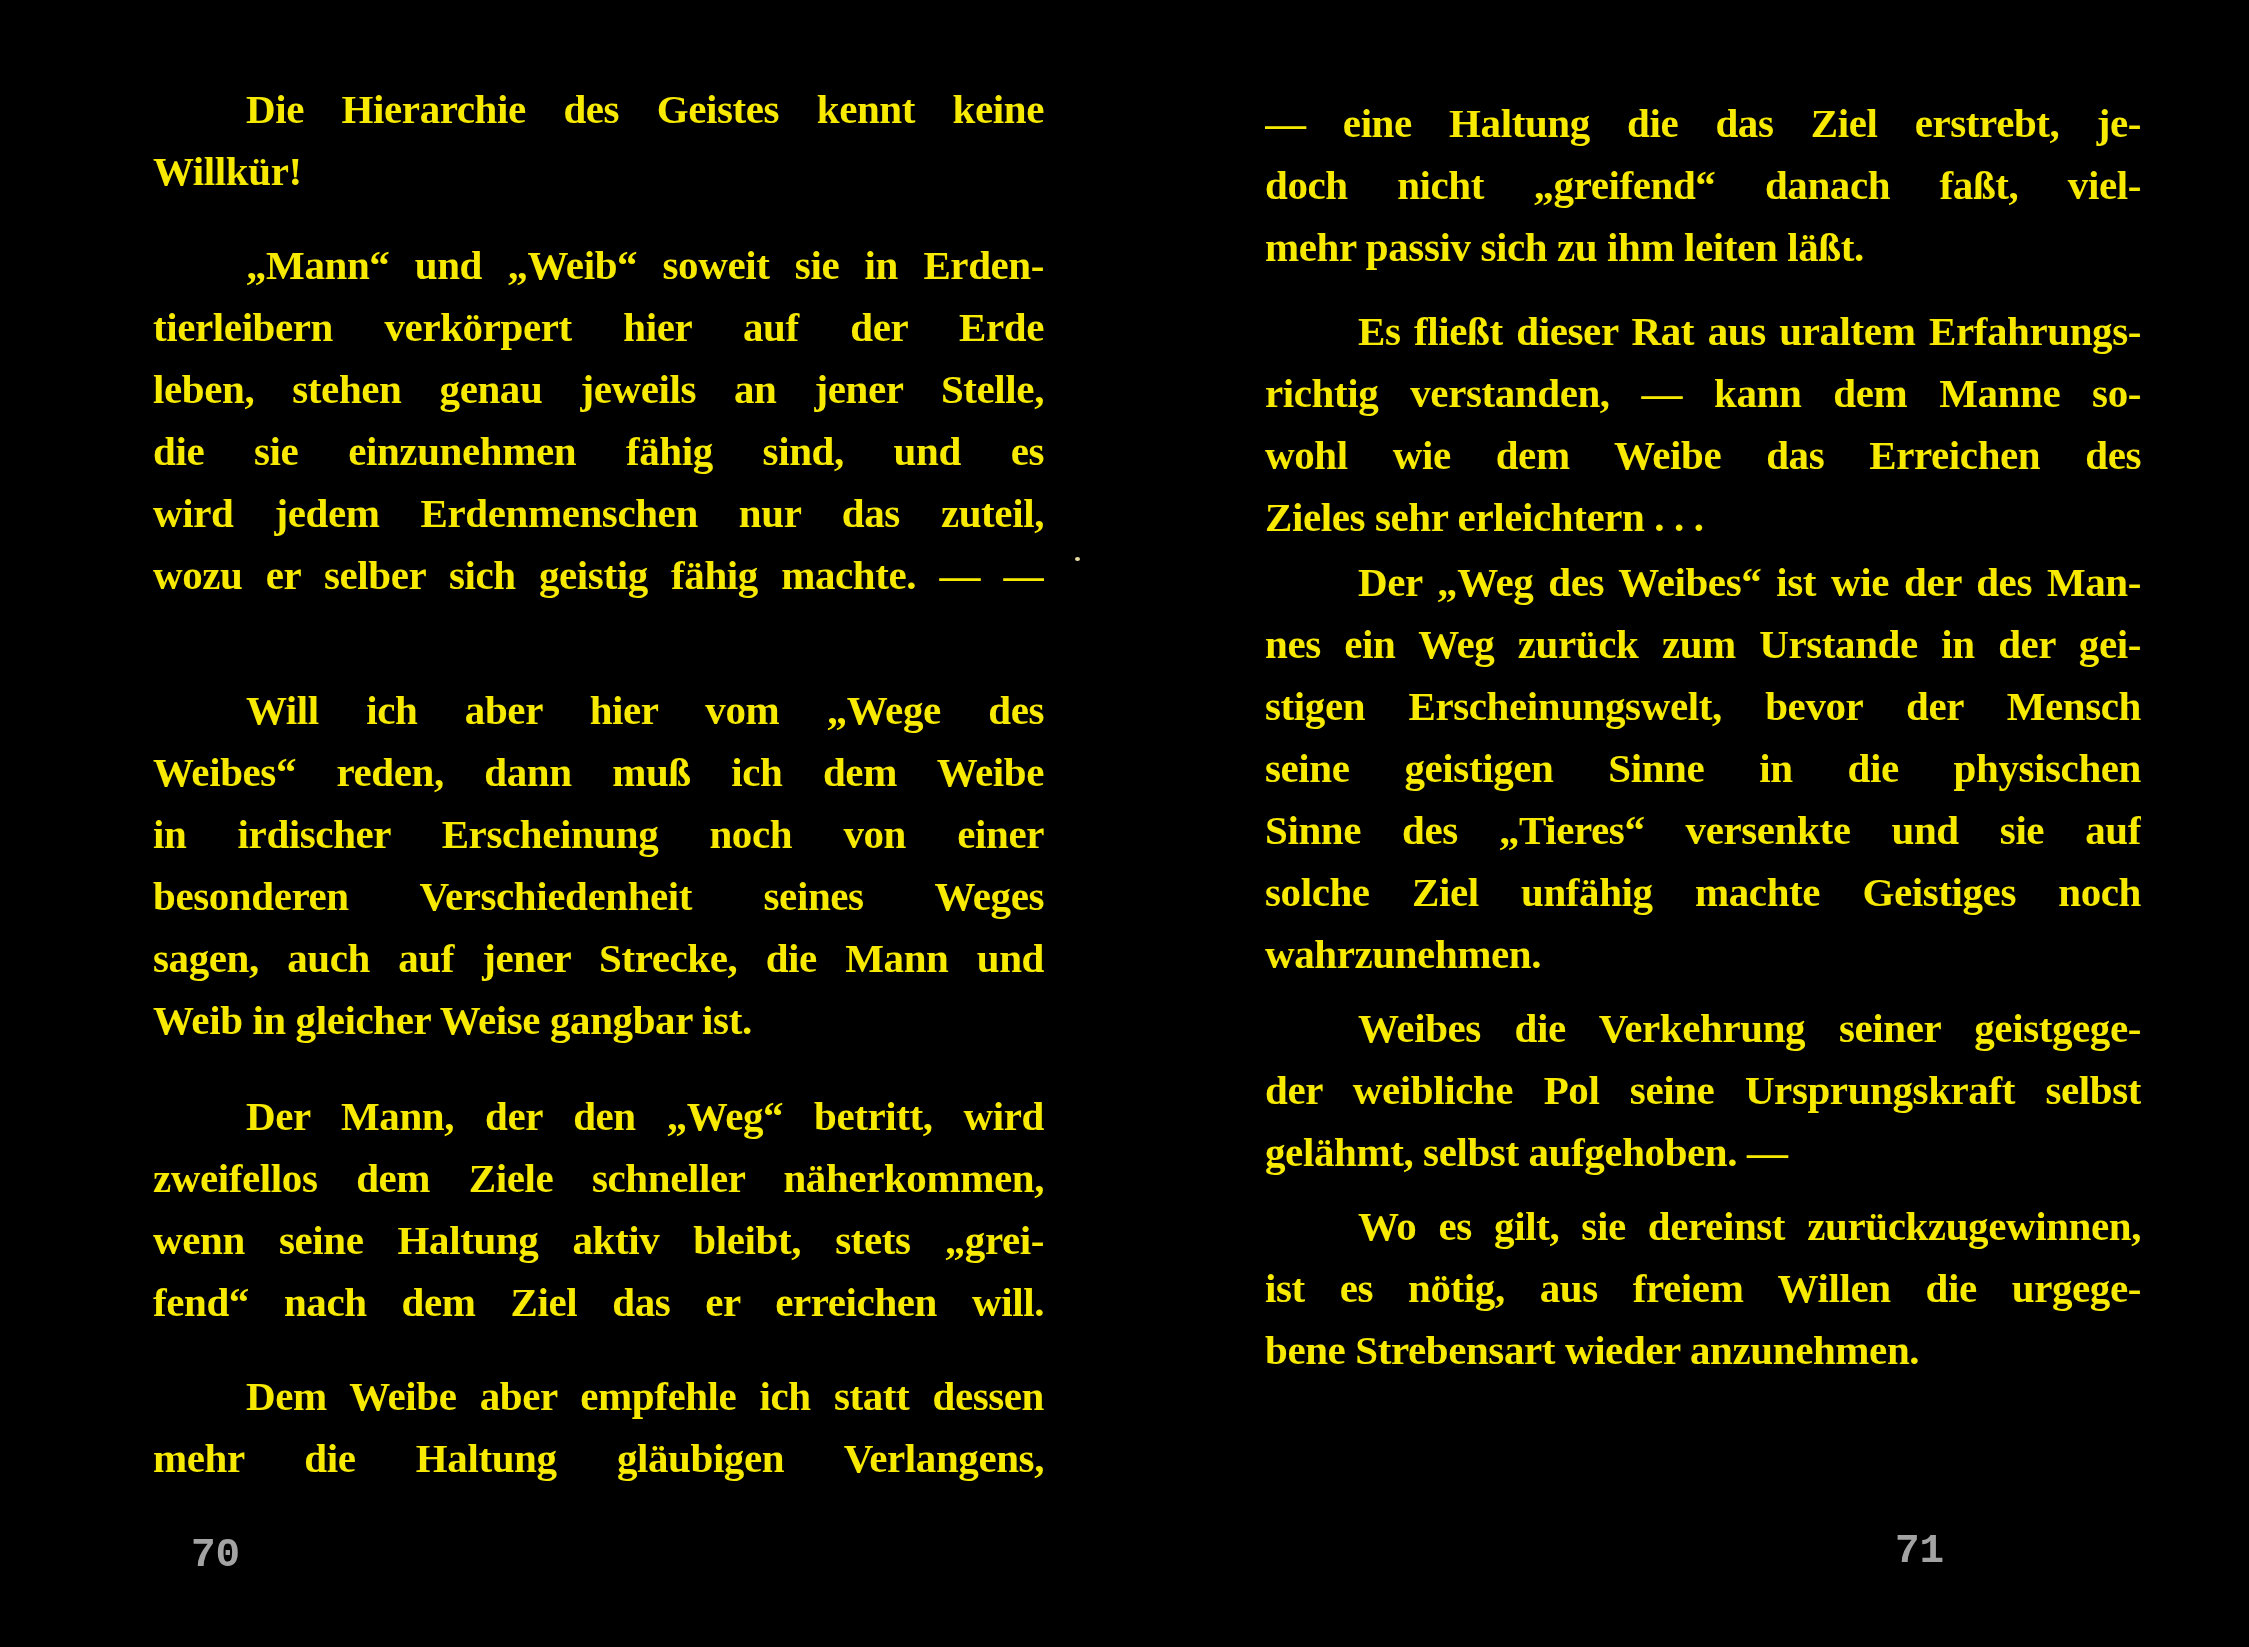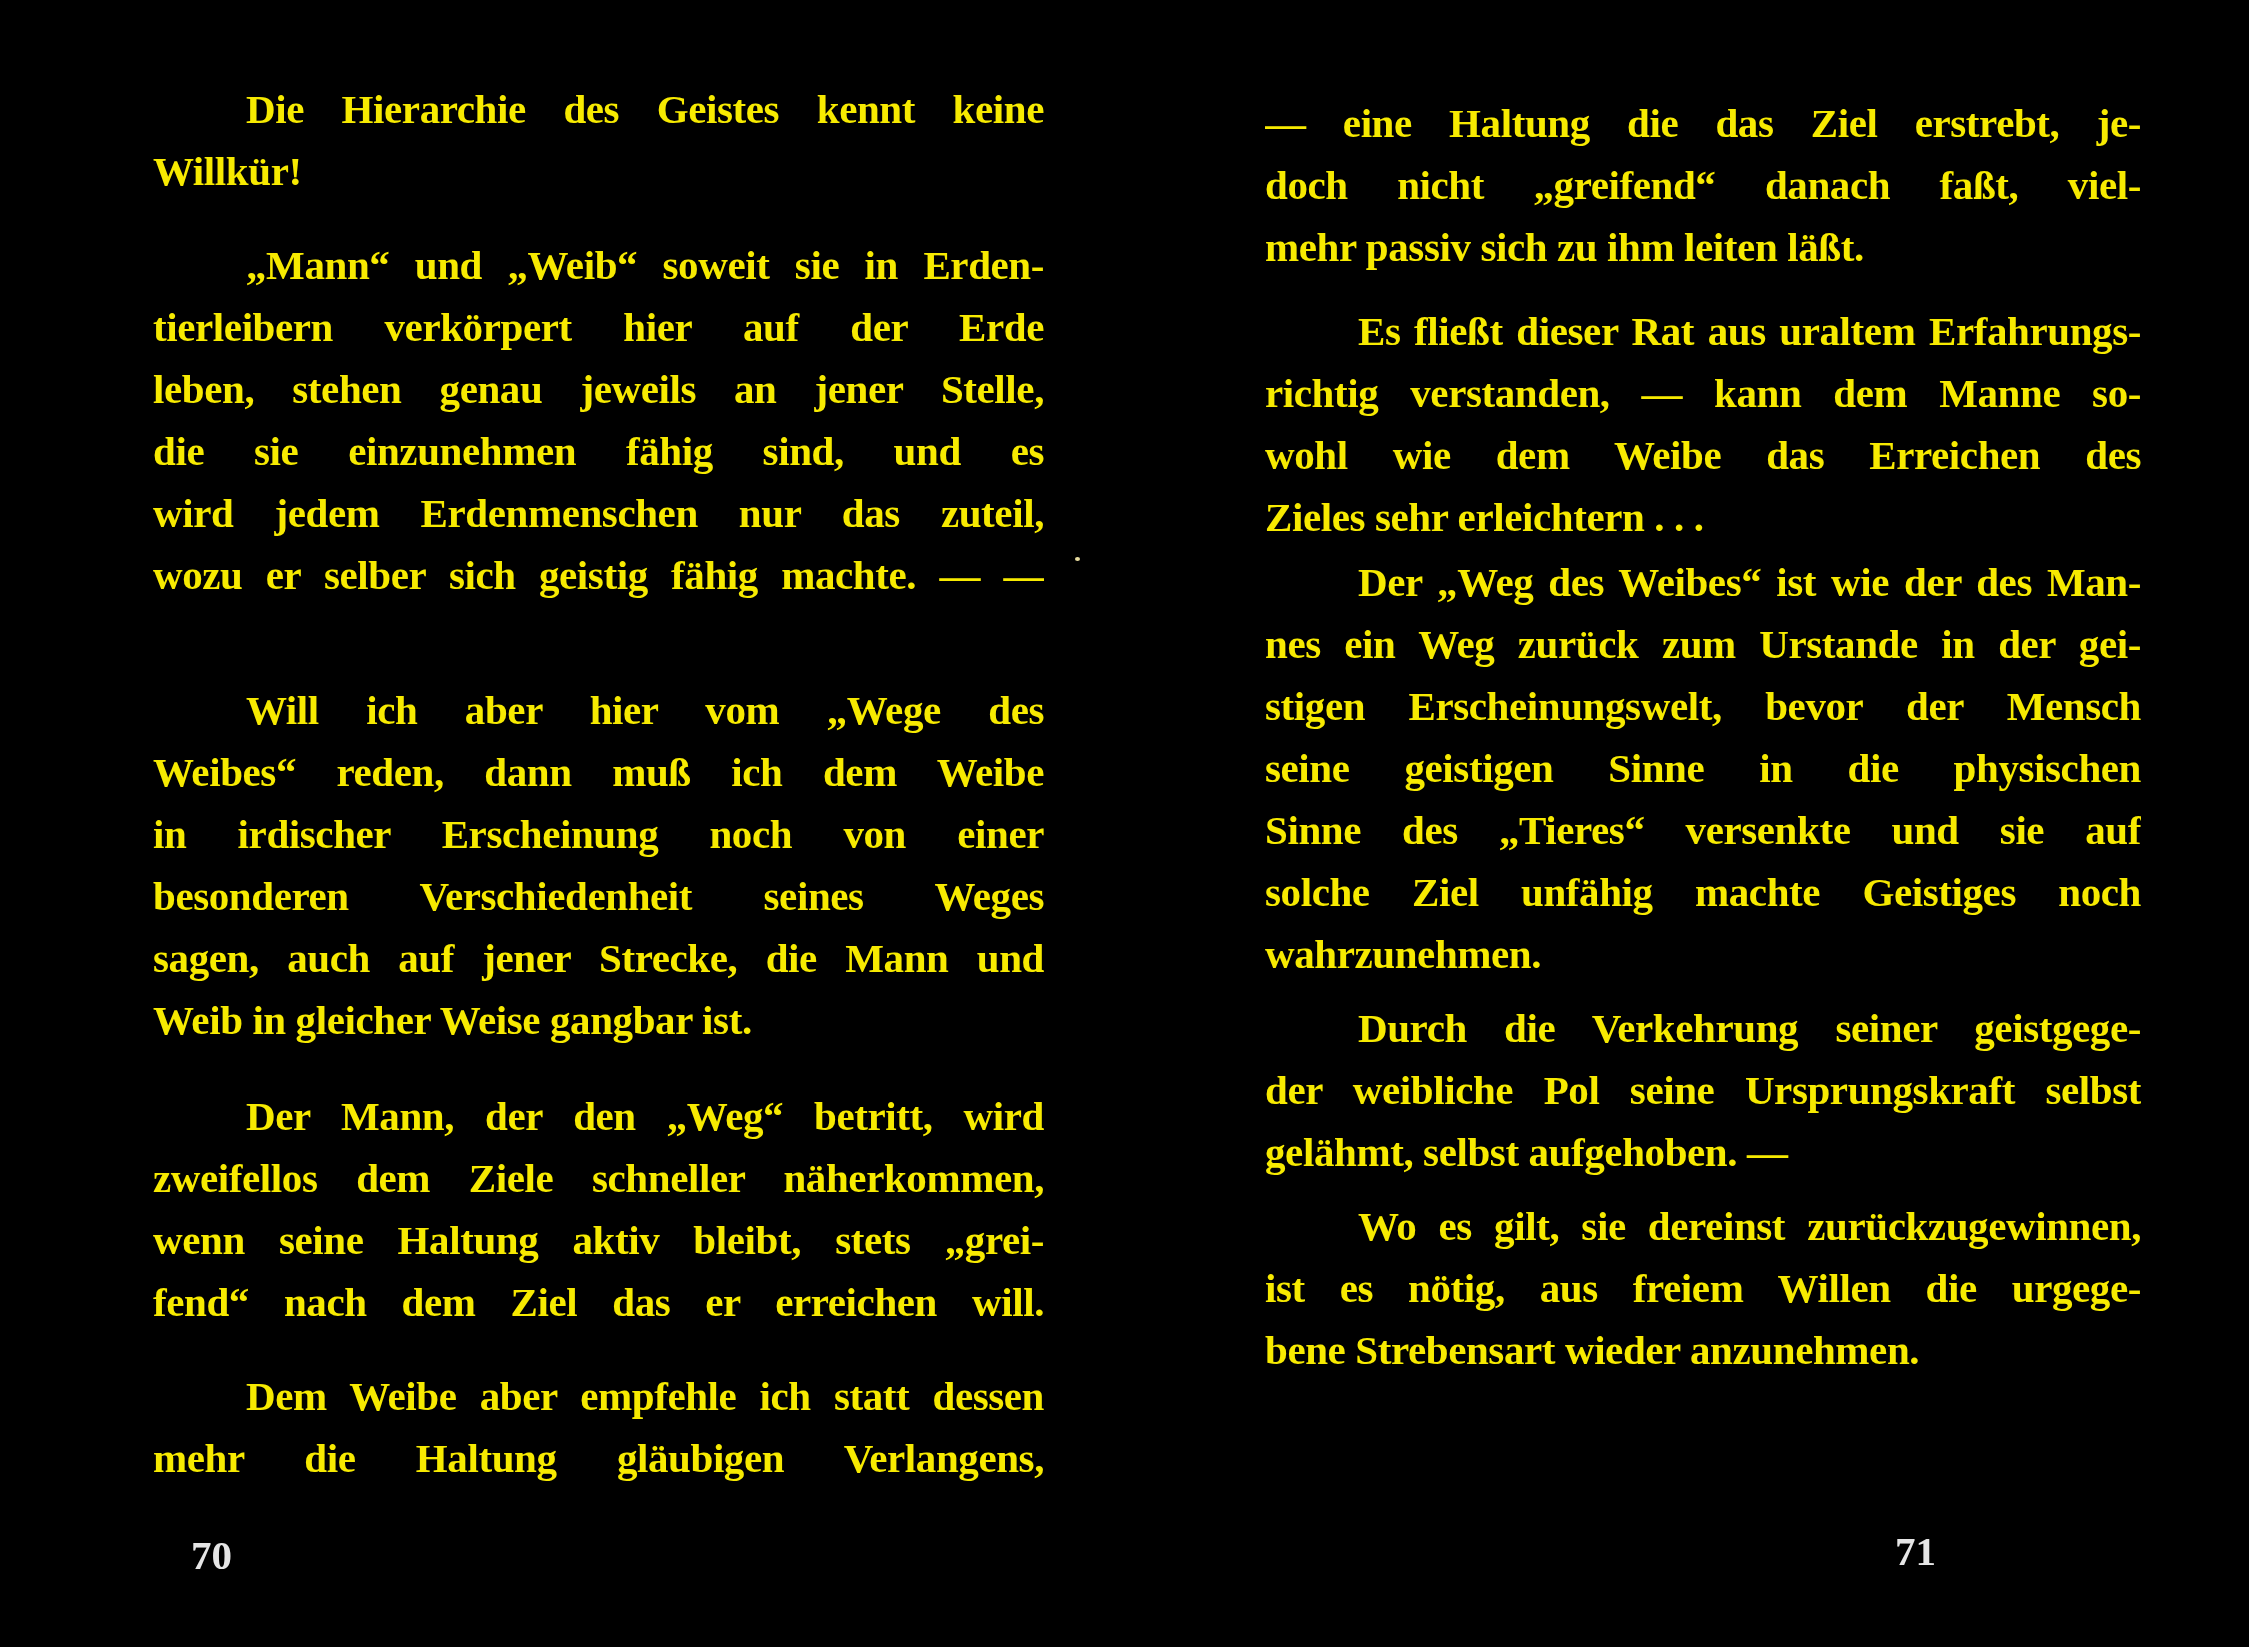--- a/index.html
+++ b/index.html
@@ -14,21 +14,21 @@
   .line.just{text-align:justify;text-align-last:justify;}
   .line.indent{padding-left:93px;}
   [data-page="left"] .para:nth-child(1){margin-bottom:32px;}
   [data-page="left"] .para:nth-child(2){margin-bottom:73px;}
   [data-page="left"] .para:nth-child(3){margin-bottom:34px;}
   [data-page="left"] .para:nth-child(4){margin-bottom:32px;}
   [data-page="right"] .para:nth-child(1){margin-bottom:22px;}
   [data-page="right"] .para:nth-child(2){margin-bottom:3.4px;}
   [data-page="right"] .para:nth-child(3){margin-bottom:12px;}
   [data-page="right"] .para:nth-child(4){margin-bottom:12px;}
-  .page-number{position:absolute;font-size:41px;line-height:62px;color:#e5e5e5;letter-spacing:0;}
+  .page-number{position:absolute;font-size:41px;line-height:62px;color:#a3a3a3;letter-spacing:0;font-family:Liberation Mono, monospace;}
   .pn-left{left:191px;top:1524px;}
   .pn-right{left:1895px;top:1520px;width:197px;text-align:left;}
   .ink-speck{position:absolute;left:1075px;top:557px;width:5.1px;height:4.2px;
              background:#E8DCA0;border-radius:50%;}
 </style>
 </head>
 <body>
 
 <div class="screen">
   <div class="col col-left" data-page="left">
@@ -78,21 +78,21 @@
       <div class="para">
         <div class="line just indent">Der „Weg des Weibes“ ist wie der des Man-</div>
         <div class="line just">nes ein Weg zurück zum Urstande in der gei-</div>
         <div class="line just">stigen Erscheinungswelt, bevor der Mensch</div>
         <div class="line just">seine geistigen Sinne in die physischen</div>
         <div class="line just">Sinne des „Tieres“ versenkte und sie auf</div>
         <div class="line just">solche Ziel unfähig machte Geistiges noch</div>
         <div class="line">wahrzunehmen.</div>
       </div>
       <div class="para">
-        <div class="line just indent">Durch die Verkehrung seiner geistgege-</div>
+        <div class="line just indent">Weibes die Verkehrung seiner geistgege-</div>
         <div class="line just">der weibliche Pol seine Ursprungskraft selbst</div>
         <div class="line">gelähmt, selbst aufgehoben. —</div>
       </div>
       <div class="para">
         <div class="line just indent">Wo es gilt, sie dereinst zurückzugewinnen,</div>
         <div class="line just">ist es nötig, aus freiem Willen die urgege-</div>
         <div class="line">bene Strebensart wieder anzunehmen.</div>
       </div>
     </div>
   <div class="page-number pn-left">70</div>

